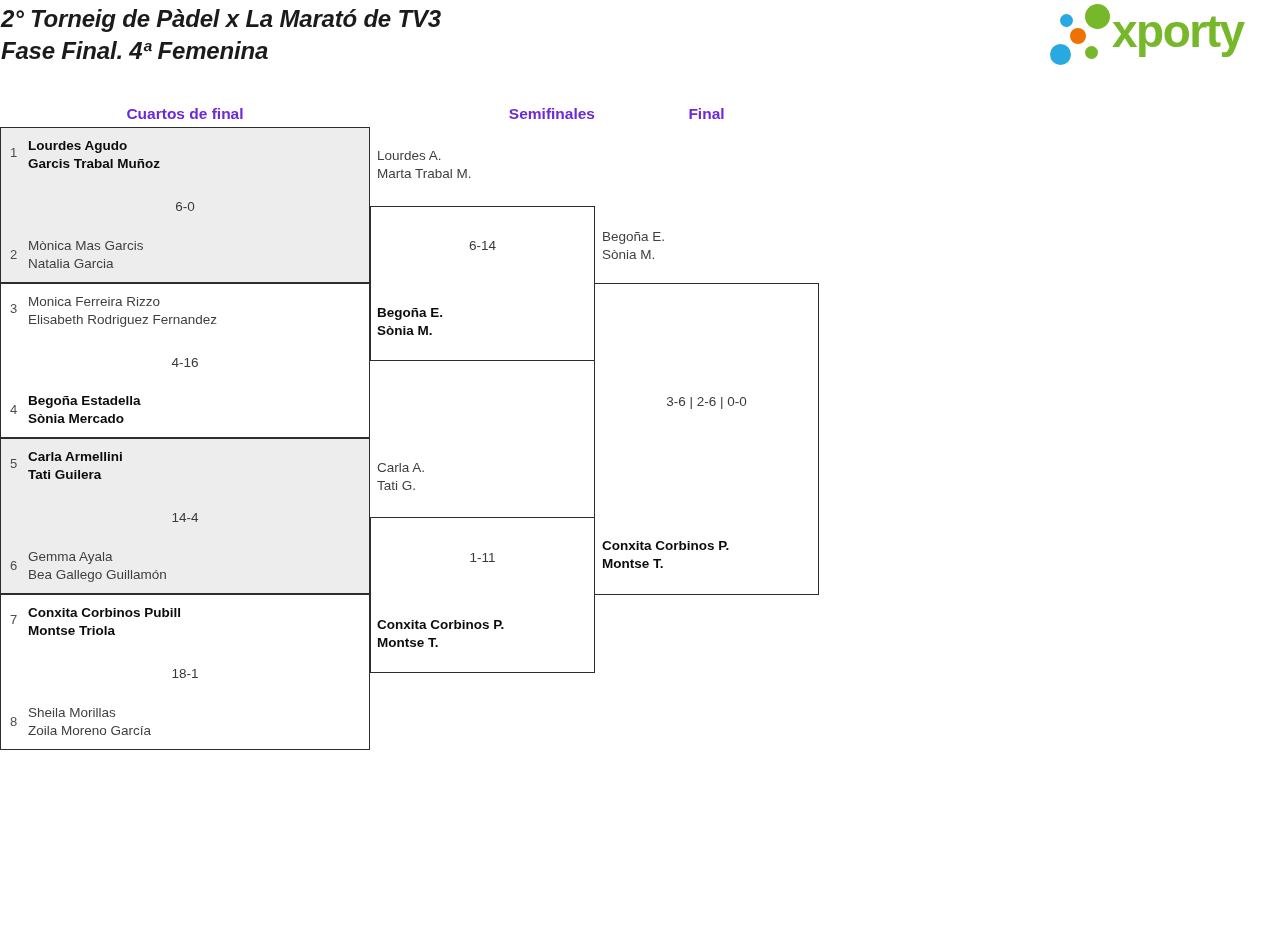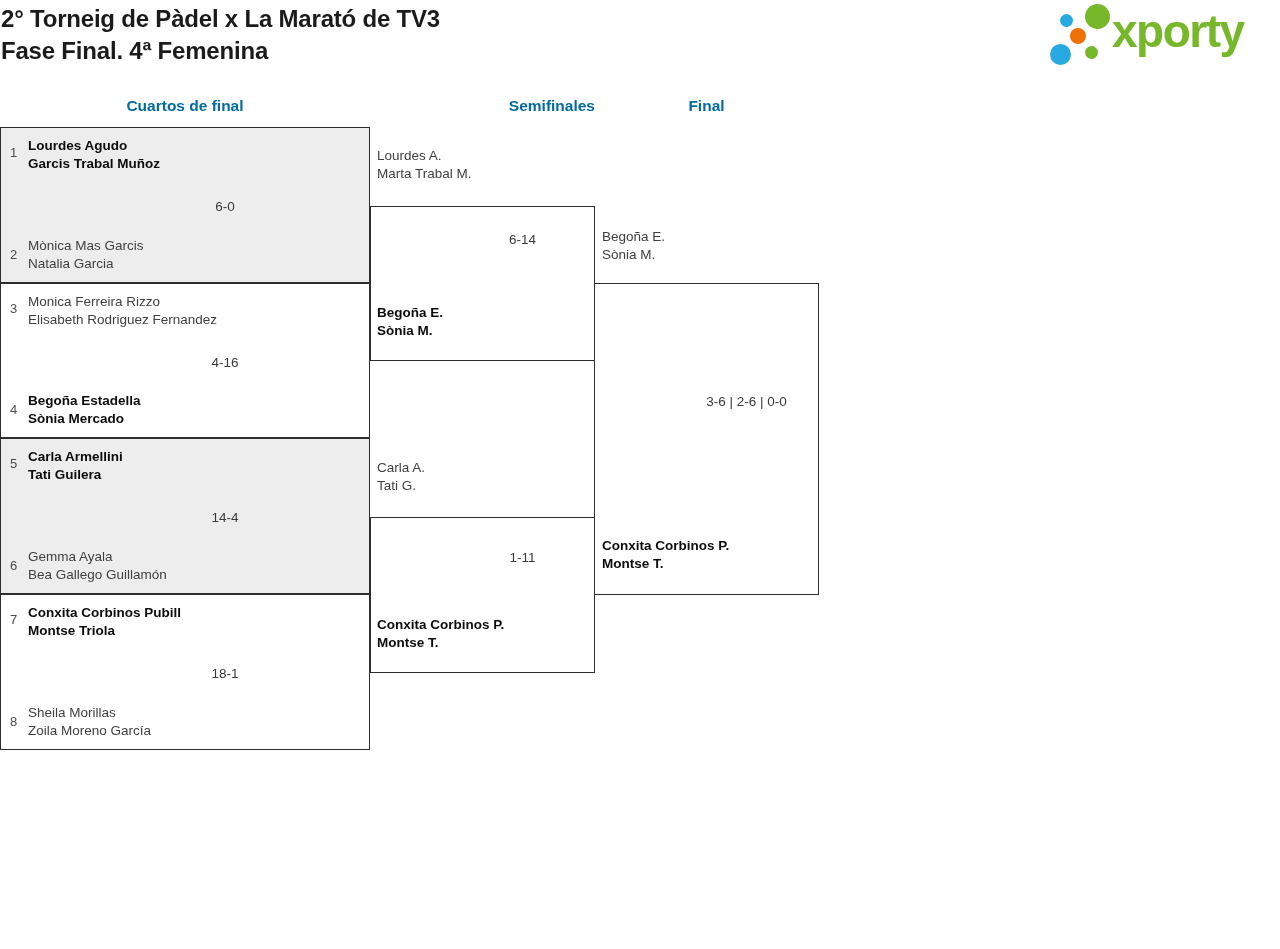--- a/index.html
+++ b/index.html
@@ -6,38 +6,38 @@
   .page {
     position:relative; width:1280px; height:949px;
     background:#ffffff; overflow:hidden;
     font-family:"Liberation Sans", sans-serif;
     color:#1b1b1b;
   }
   
   .title {
     position:absolute; left:1px; top:3px;
     font-size:24px; font-weight:700; line-height:32px;
-    letter-spacing:-0.2px; color:#1b1b1b;
+    letter-spacing:-0.2px; color:#1b1b1b;font-style:italic;
   }
   .logo { position:absolute; left:1048px; top:0; width:232px; height:82px; }
   .dot { position:absolute; border-radius:50%; }
   .dot-blue-small  { left:12px; top:14px; width:13px; height:13px; background:#29a9e1; }
   .dot-green-large { left:37px; top:4px;  width:25px; height:25px; background:#76b82a; }
   .dot-orange     { left:22px; top:28px; width:16px; height:16px; background:#ee7203; }
   .dot-blue-large { left:2px;  top:44px; width:21px; height:21px; background:#29a9e1; }
   .dot-green-small{ left:37px; top:46px; width:13px; height:13px; background:#76b82a; }
   .logo-text {
     position:absolute; left:64px; top:4px;
     font-size:46px; font-weight:700; letter-spacing:-1.5px;
     color:#76b82a;
   }
   
   .col-header {
-    position:absolute; top:97px; text-align:center;
-    font-size:15.5px; font-weight:700; color:#0369a1;
+    position:absolute; top:105px; text-align:center;
+    font-size:15.5px; font-weight:700; color:#6d28d9;
   }
   .col-header.c1 { left:0;     width:370px; }
   .col-header.c2 { left:370px; width:225px;text-align:right; }
   .col-header.c3 { left:594px; width:225px; }
   
   .match {
     position:absolute; box-sizing:border-box;
     border:1px solid #2d2d2d; background:#ffffff;
   }
   .match.shaded { background:#ededed; }
@@ -55,24 +55,24 @@
   .qf .team-top    { position:absolute; left:27px; top:9px; }
   .qf .team-bottom { position:absolute; left:27px; bottom:9px; }
   .seed {
     position:absolute; left:4px; width:17px; text-align:center;
     font-size:13px; color:#4d4d4d;
   }
   .seed-top    { top:17px; }
   .seed-bottom { bottom:20px; }
   .score {
     position:absolute; text-align:center;
-    font-size:13.5px; color:#3a3a3a; white-space:nowrap;padding-left:40px;
+    font-size:13.5px; color:#3a3a3a; white-space:nowrap;
   }
   .qf .score { left:0; width:100%; top:71px; }
-  .score-sf1 { left:370px; width:225px; top:232px; }
+  .score-sf1 { left:370px; width:225px; top:238px; }
   .score-sf2 { left:370px; width:225px; top:550px; }
   .score-fin { left:594px; width:225px; top:394px; }
   
   .lbl { position:absolute; }
   .lbl-sf1-top { left:377px; top:147px; }
   .lbl-sf1-win { left:377px; top:304px; }
   .lbl-sf2-top { left:377px; top:459px; }
   .lbl-sf2-win { left:377px; top:616px; }
   .lbl-fin-top { left:602px; top:228px; }
   .lbl-fin-win { left:602px; top:537px; }

